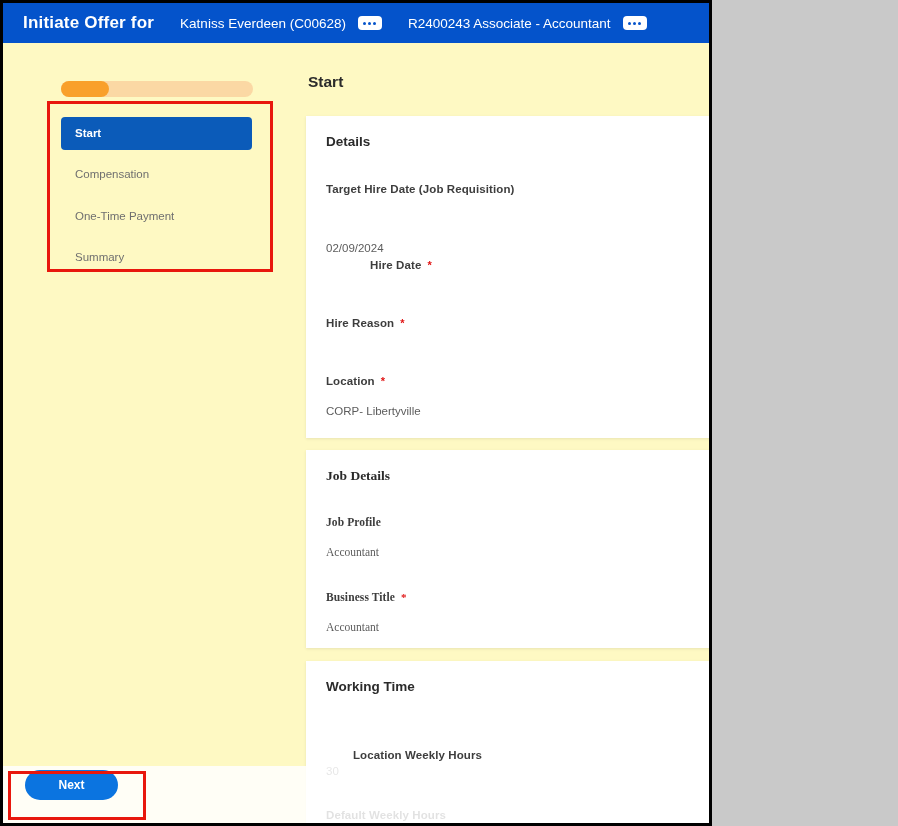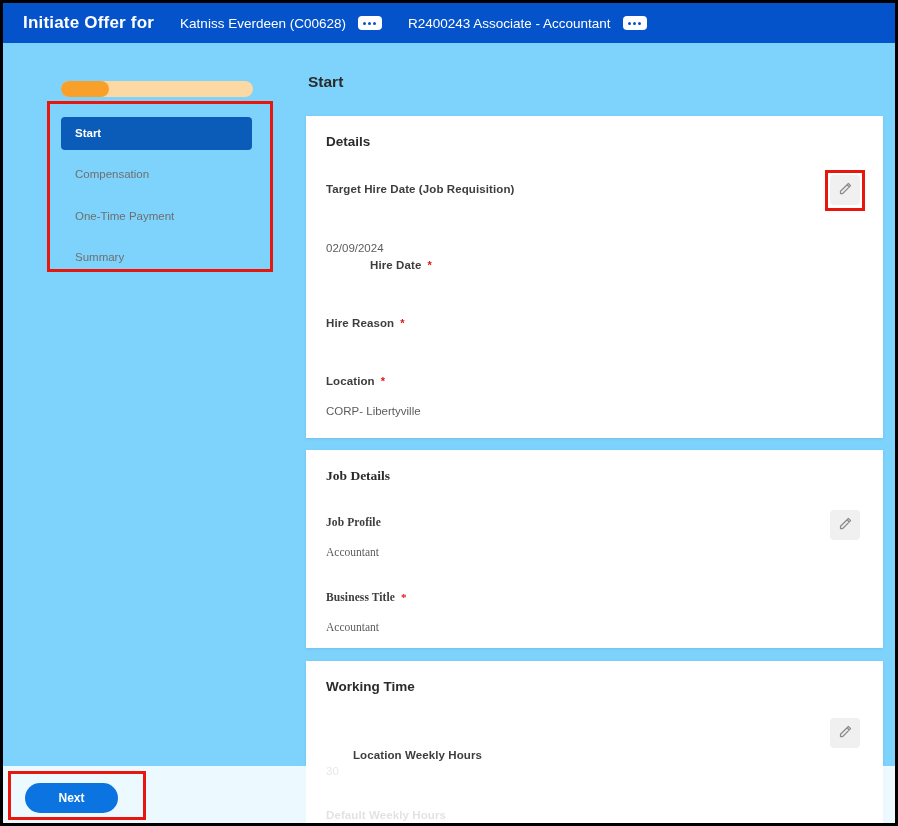--- a/index.html
+++ b/index.html
@@ -1,19 +1,19 @@
 <!DOCTYPE html>
 <html><head>
 <meta charset="utf-8">
 <style>
   * { margin:0; padding:0; box-sizing:border-box; }
   body { font-family:"Liberation Sans", sans-serif; background:#c9c9c9; }
   .screen{
-    position:relative; width:898px; height:826px;
-    border:3px solid #000; background:#7dd3fc; overflow:hidden;
+    position:relative; width:712px; height:826px;
+    border:3px solid #000; background:#fef9c3; overflow:hidden;
   }
   
   .topbar{
     position:absolute; left:0; top:0; right:0; height:40px;
     background:#0453cb; display:flex; align-items:center; padding-left:20px;
   }
   .topbar .title{ color:#fff; font-size:17px; font-weight:bold; letter-spacing:.2px; }
   .topbar .subject{ color:#fff; font-size:13.5px; margin-left:26px; }
   .topbar .req{ color:#fff; font-size:13.5px; margin-left:26px; }
   .dots-btn{
@@ -71,21 +71,21 @@
   .c2 .l1{ top:141px; } .c2 .v1{ top:171px; }
   
   .c3 .l0{ top:88px;padding-left:27px; } .c3 .v0{ top:104px; }
   .c3 .l1{ top:148px; }
   
   .footer{
     position:absolute; left:0; right:0; top:763px; height:57px;
     background:rgba(255,255,255,.85); z-index:4;
   }
   .next-btn{
-    position:absolute; left:22px; top:17px; width:93px; height:30px;
+    position:absolute; left:22px; top:4px; width:93px; height:30px;
     background:#0b74e0; border:none; border-radius:15px;
     color:#fff; font-size:12px; font-weight:bold; cursor:pointer;
     font-family:"Liberation Sans", sans-serif;
   }
   .next-annot{
     position:absolute; left:5px; top:5px; width:138px; height:49px;
     border:3px solid #e8170d; pointer-events:none;
   }
 </style>
 </head>

